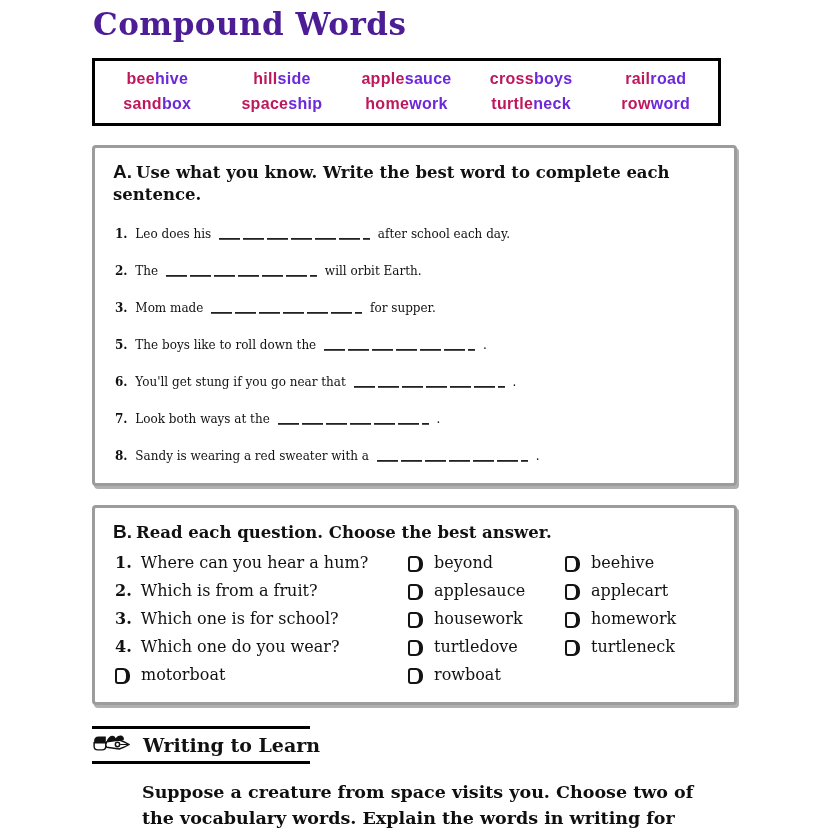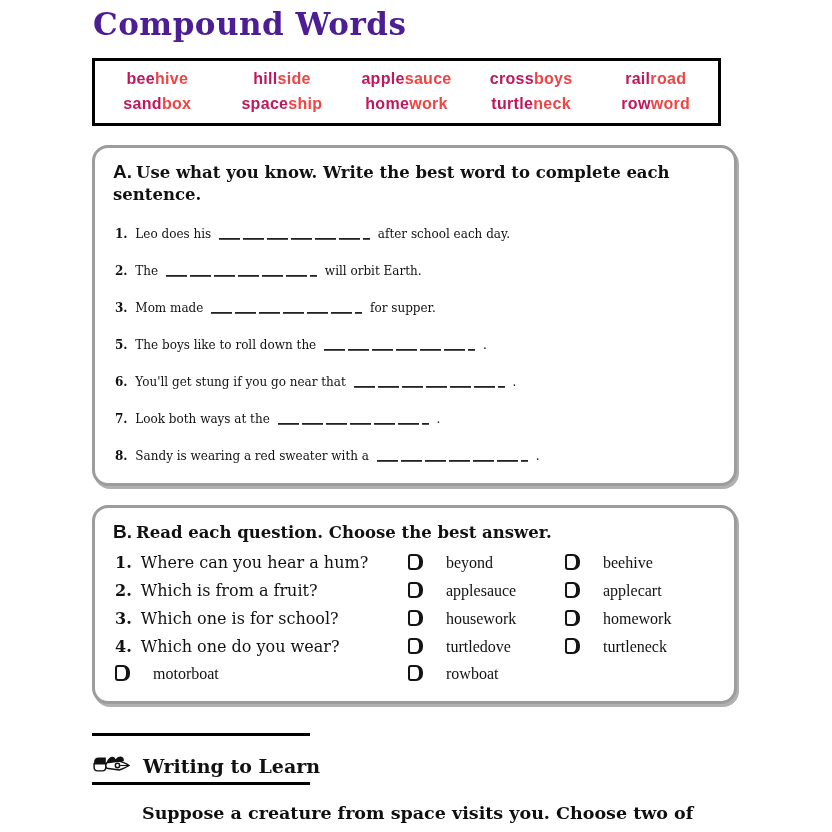--- a/index.html
+++ b/index.html
@@ -32,26 +32,26 @@
     justify-items:center;
   }
   .word{
     font-family:"Liberation Sans", sans-serif;
     font-weight:800;
     font-size:16px;
     letter-spacing:.3px;
     white-space:nowrap;
   }
   .word .head{color:#be185d;}
-  .word .tail{color:#ef4444;font-style:normal;}
+  .word .tail{color:#6d28d9;font-style:normal;}
 
   
   .box{
     border:3px solid #9c9c9c;
-    border-radius:16px;
+    border-radius:4px;
     box-shadow:2px 3px 0 #b0b0b0;
     width:601px;
     margin-top:19px;
     padding:13px 20px 18px 18px;
     background:#fff;
   }
   .sec-head{font-size:16.5px;font-weight:bold;line-height:22px;}
   .letter{
     font-family:"Liberation Sans", sans-serif;
     font-weight:800;
@@ -81,37 +81,37 @@
   .box-b{}
   .qrow{
     display:grid;
     grid-template-columns:293px 157px 1fr;
     align-items:center;
     margin-top:9px;
     font-size:16px;
     margin-left:2px;
   }
   .qrow .num{font-weight:bold;margin-right:4px;}
-  .opt{display:flex;align-items:flex-start;gap:23px;cursor:pointer;font-family:Liberation Serif, serif;}
+  .opt{display:flex;align-items:flex-end;gap:11px;cursor:pointer;}
   .cb{
     display:inline-block;
     width:9px;height:12px;
     border:2px solid #141414;
     border-right-width:4px;
     border-radius:3px 7px 7px 3px;
     flex:0 0 auto;
   }
 
   
   .wtl{
-    margin-top:29px;
+    margin-top:21px;
     width:218px;
     border-top:3.5px solid #000;
     border-bottom:3.5px solid #000;
-    padding:16px 0 3px 0;
+    padding:2px 0 3px 0;
     display:flex;
     align-items:center;
     gap:9px;
   }
   .wtl-label{
     font-family:"DejaVu Serif", serif;
     font-weight:900;
     font-size:19px;
     white-space:nowrap;
   }

